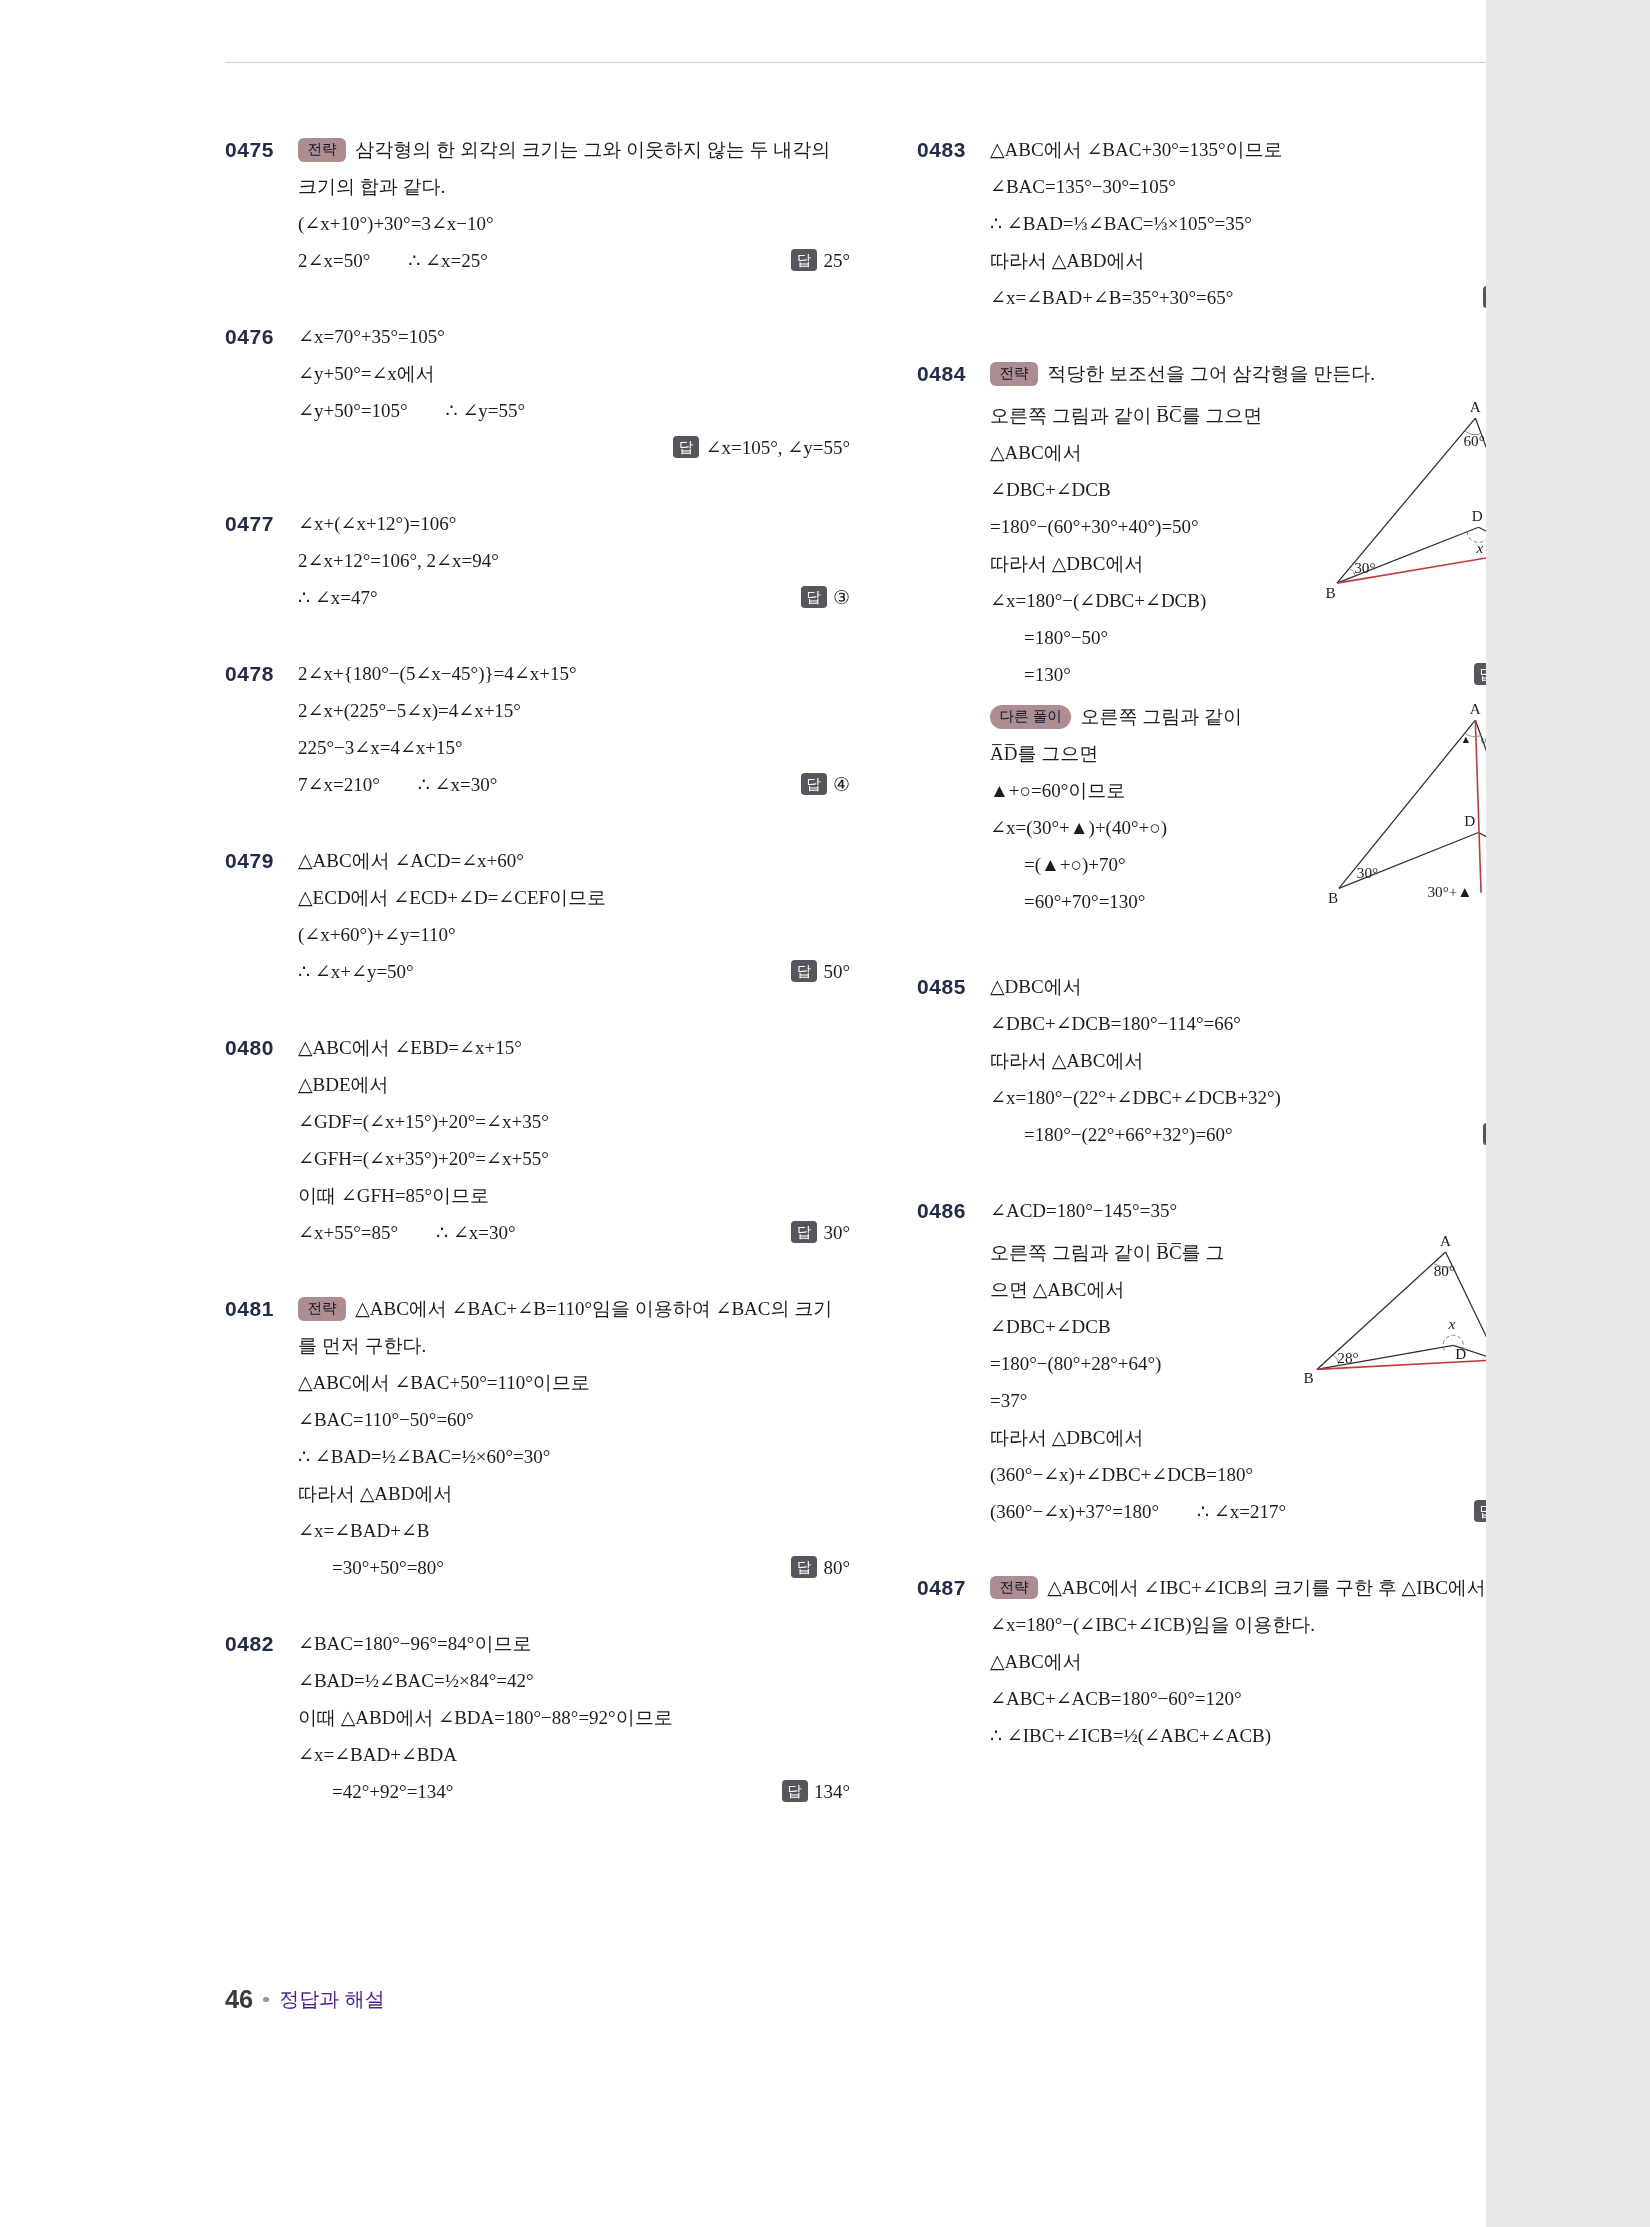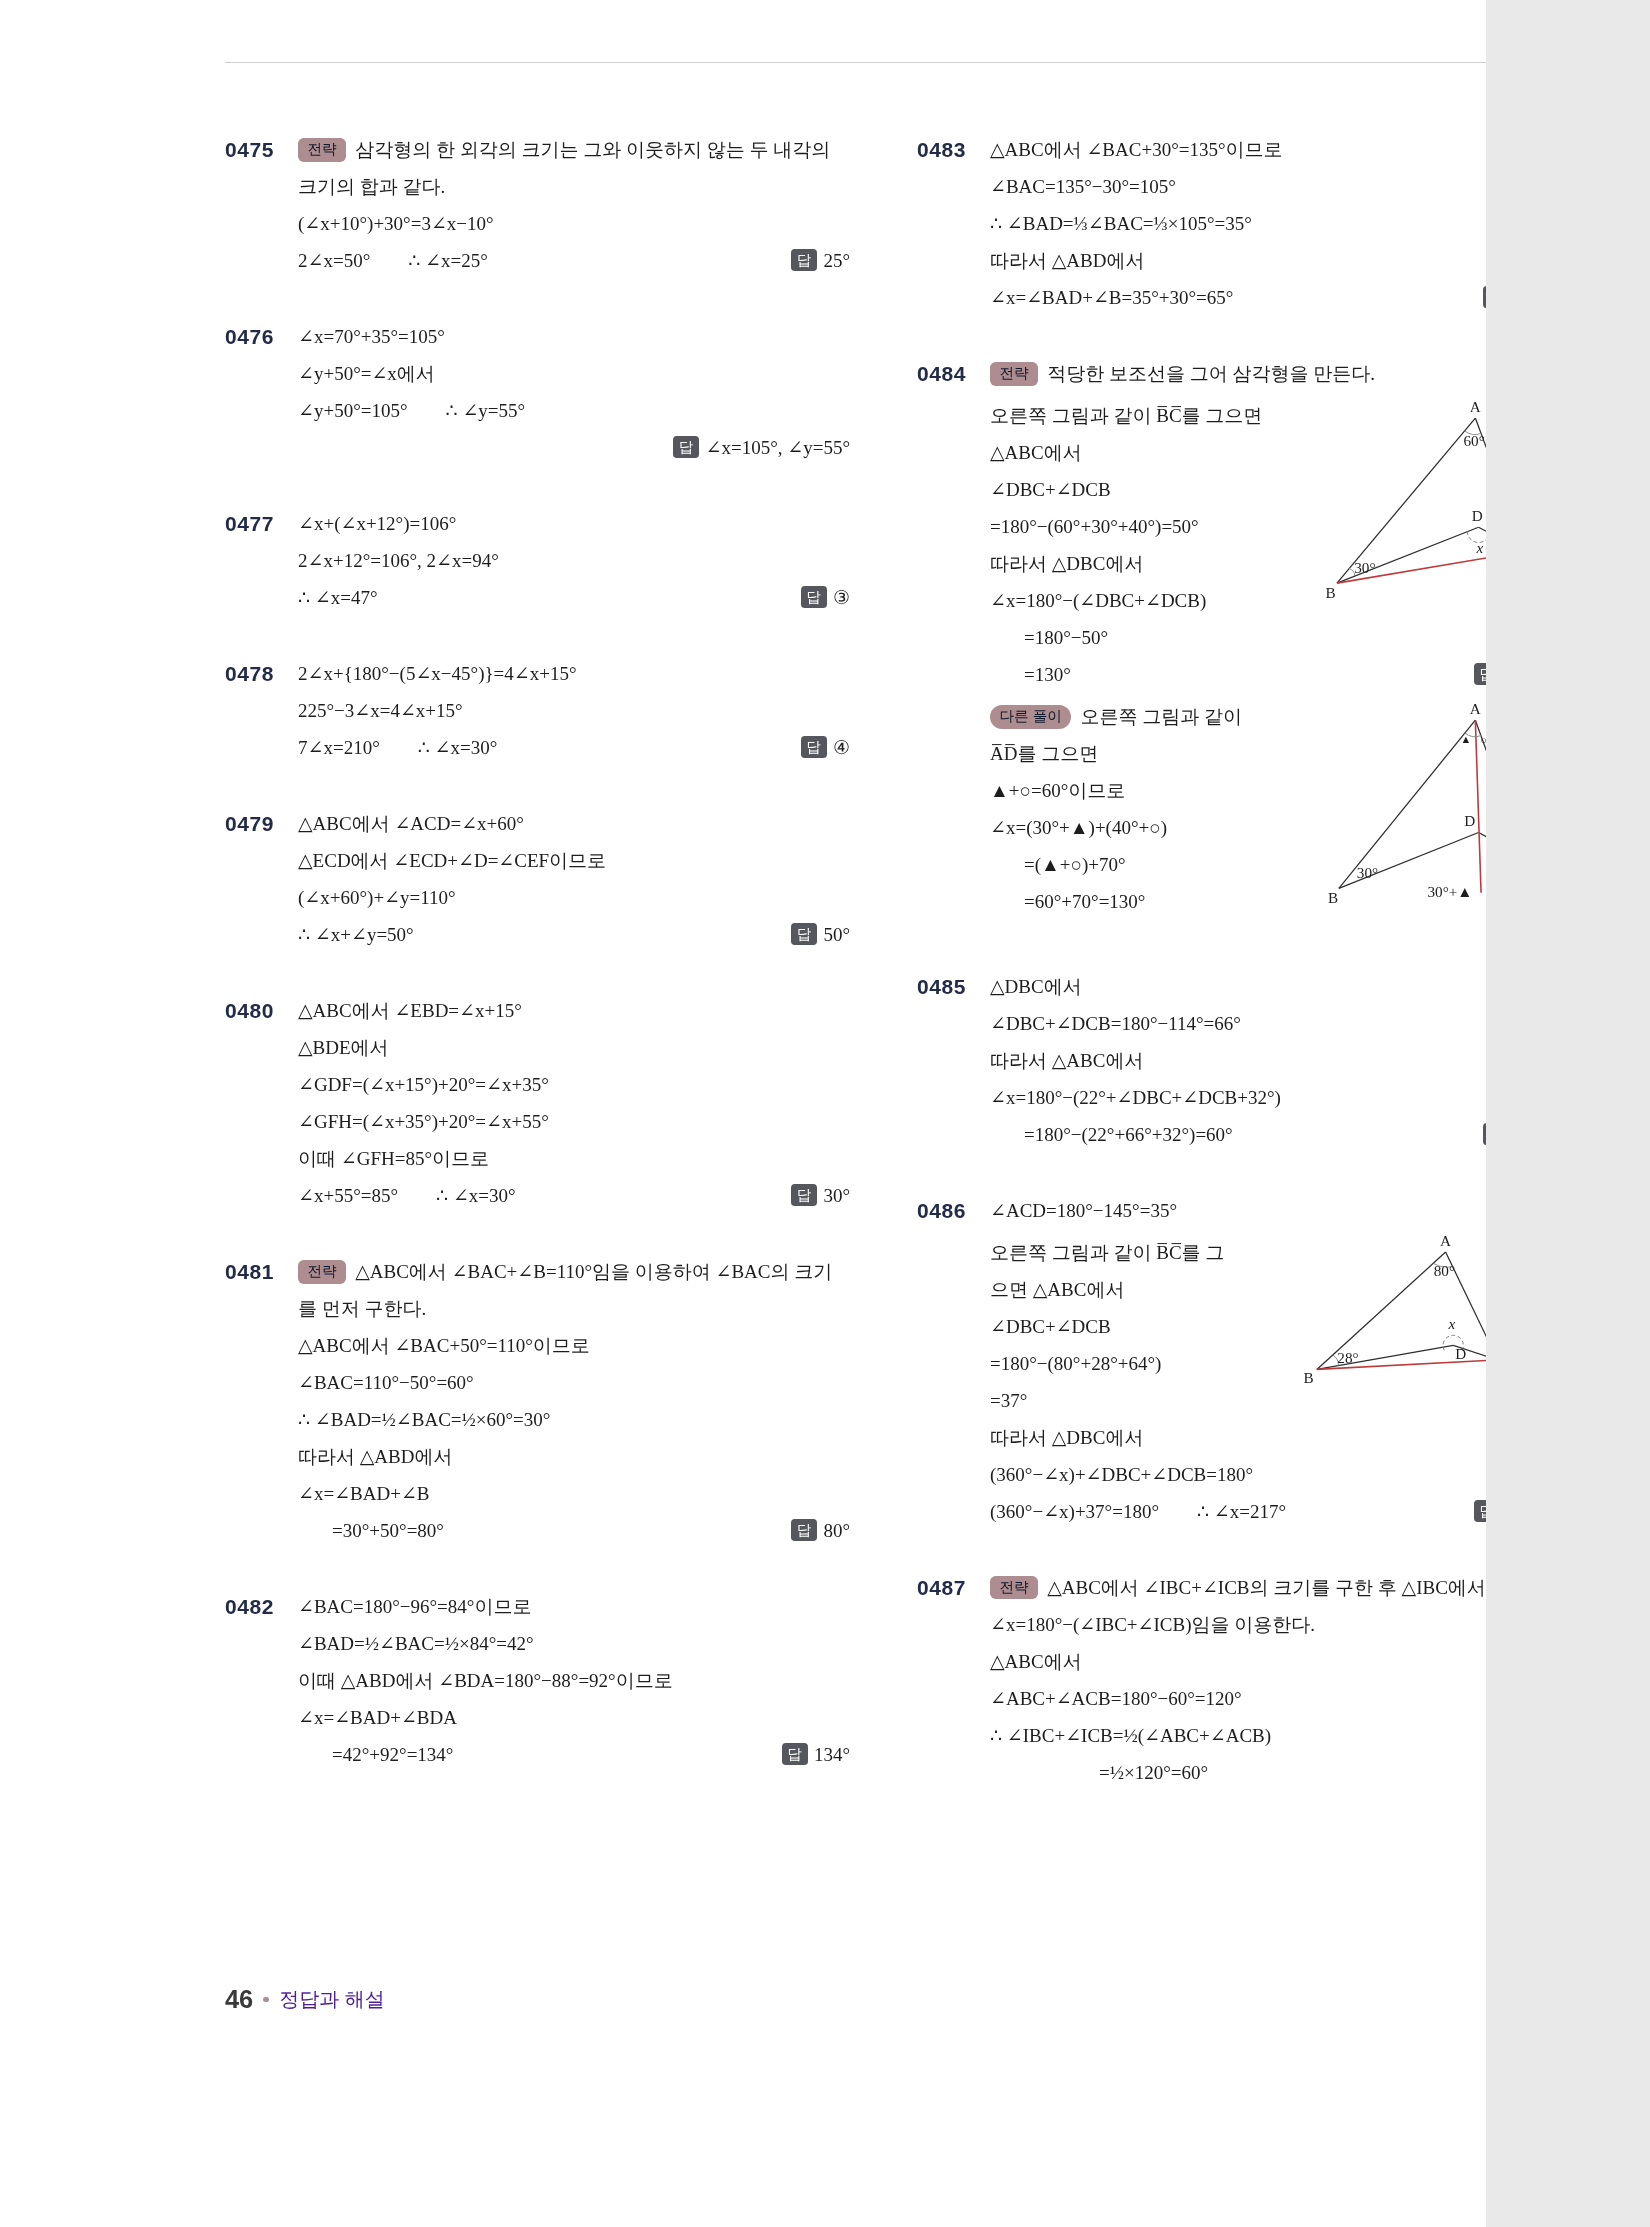--- a/index.html
+++ b/index.html
@@ -77,20 +77,21 @@
               <div class="line"><span class="ltext">2∠x+12°=106°, 2∠x=94°</span></div>
               <div class="line"><span class="answer"><span class="abadge">답</span><span class="aval">③</span></span><span class="ltext">∴ ∠x=47°</span></div>
             </div>
           </div>
         </div>
         <div class="problem">
           <div class="pnum">0478</div>
           <div class="pbody">
             <div class="section">
               <div class="line"><span class="ltext">2∠x+{180°−(5∠x−45°)}=4∠x+15°</span></div>
+              <div class="line"><span class="ltext">2∠x+(225°−5∠x)=4∠x+15°</span></div>
               <div class="line"><span class="ltext">225°−3∠x=4∠x+15°</span></div>
               <div class="line"><span class="answer"><span class="abadge">답</span><span class="aval">④</span></span><span class="ltext">7∠x=210°  ∴ ∠x=30°</span></div>
             </div>
           </div>
         </div>
         <div class="problem">
           <div class="pnum">0479</div>
           <div class="pbody">
             <div class="section">
               <div class="line"><span class="ltext">△ABC에서 ∠ACD=∠x+60°</span></div>
@@ -267,21 +268,20 @@
           </div>
         </div>
         <div class="problem">
           <div class="pnum">0487</div>
           <div class="pbody">
             <div class="section">
               <div class="line"><span class="badge">전략</span><span class="ltext">△ABC에서 ∠IBC+∠ICB의 크기를 구한 후 △IBC에서 ∠x=180°−(∠IBC+∠ICB)임을 이용한다.</span></div>
               <div class="line"><span class="ltext">△ABC에서</span></div>
               <div class="line"><span class="ltext">∠ABC+∠ACB=180°−60°=120°</span></div>
               <div class="line"><span class="ltext">∴ ∠IBC+∠ICB=½(∠ABC+∠ACB)</span></div>
-              <div class="line ind3"><span class="ltext">=½×120°=60°</span></div>
             </div>
           </div>
         </div>
       </div>
   </div>
   <div class="footer">
     <span class="pageno">46</span>
     <span class="dot"></span>
     <span class="flabel">정답과 해설</span>
   </div>

